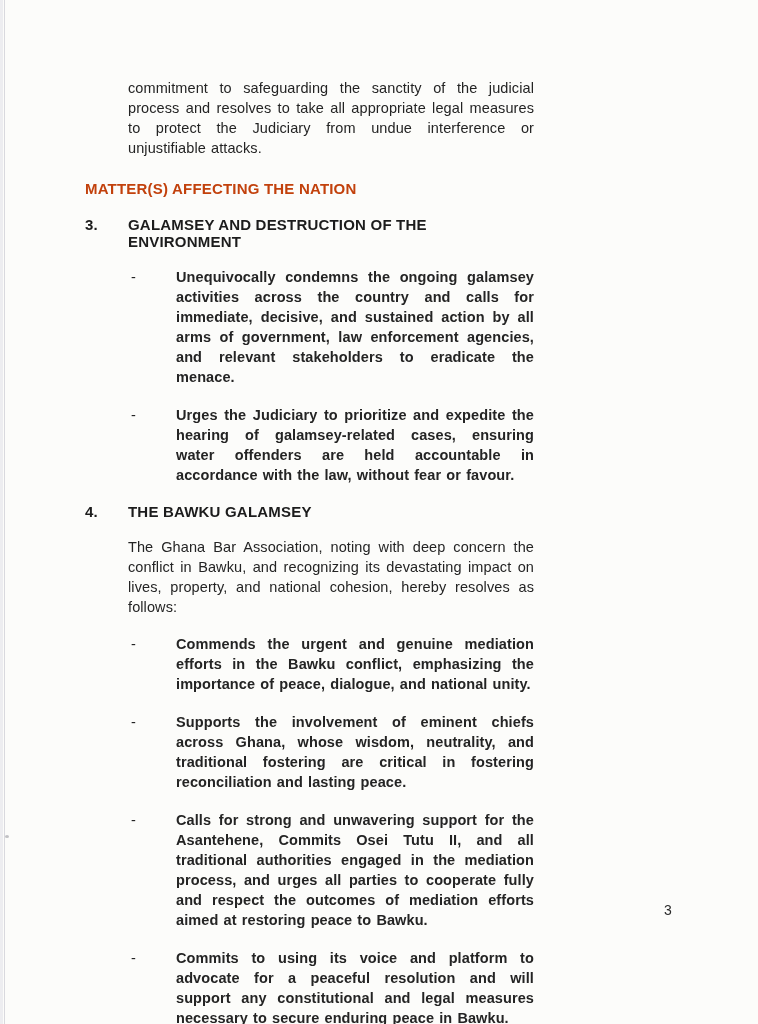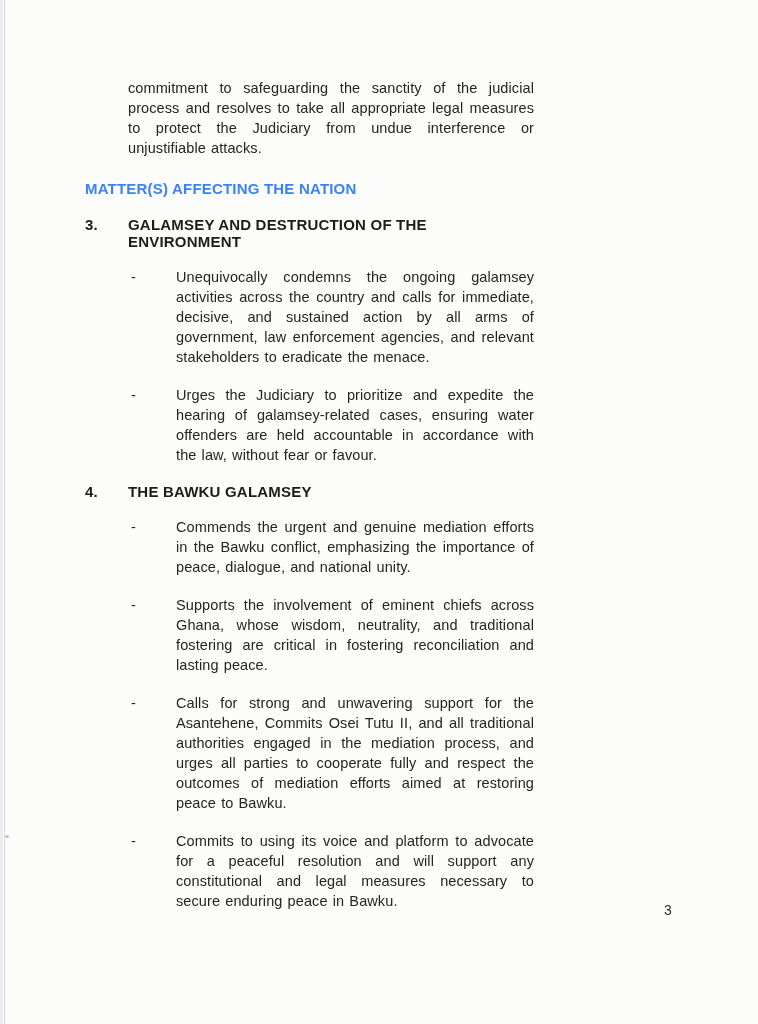--- a/index.html
+++ b/index.html
@@ -53,21 +53,21 @@
     letter-spacing: 0.1px;
     word-spacing: 1px;
   }
   .indent { margin-left: 43px; }
   .cont-para { margin-bottom: 22px; }
   .main-heading {
     font-size: 15px;
     font-weight: bold;
     letter-spacing: 0.2px;
     margin: 0 0 19px 0;
-    color: #3b82f6;
+    color: #c2410c;
   }
   .section { margin: 0; }
   .sec-head {
     display: flex;
     margin: 0 0 17px 0;
     font-size: 15px;
     font-weight: bold;
     color: #1c1c1c;
     letter-spacing: 0.2px;
   }
@@ -80,21 +80,21 @@
     padding: 0;
   }
   .bullet + .bullet { margin-top: 0; }
   .bullet-gap { margin-bottom: 18px; }
   .dash {
     flex: 0 0 45px;
     width: 45px;
     font-size: 14.5px;
     line-height: 20px;
   }
-  .bullet .body-text { flex: 1; }
+  .bullet .body-text { flex: 1; font-weight: bold; }
   .page-number {
     position: absolute;
     left: 664px;
     top: 902px;
     font-size: 14px;
     color: #2a2a2a;
   }
 </style>
 </head>
 <body>
@@ -126,20 +126,21 @@
       <p class="body-text">Urges the Judiciary to prioritize and expedite the hearing of galamsey-related cases, ensuring water offenders are held accountable in accordance with the law, without fear or favour.</p>
     </div>
   </div>
 
   <div class="section">
     <div class="sec-head">
       <span class="sec-num">4.</span>
       <span class="sec-title">THE BAWKU GALAMSEY</span>
     </div>
 
+    <p class="body-text indent para">The Ghana Bar Association, noting with deep concern the conflict in Bawku, and recognizing its devastating impact on lives, property, and national cohesion, hereby resolves as follows:</p>
 
     <div class="bullet bullet-gap">
       <span class="dash">-</span>
       <p class="body-text">Commends the urgent and genuine mediation efforts in the Bawku conflict, emphasizing the importance of peace, dialogue, and national unity.</p>
     </div>
 
     <div class="bullet bullet-gap">
       <span class="dash">-</span>
       <p class="body-text">Supports the involvement of eminent chiefs across Ghana, whose wisdom, neutrality, and traditional fostering are critical in fostering reconciliation and lasting peace.</p>
     </div>

